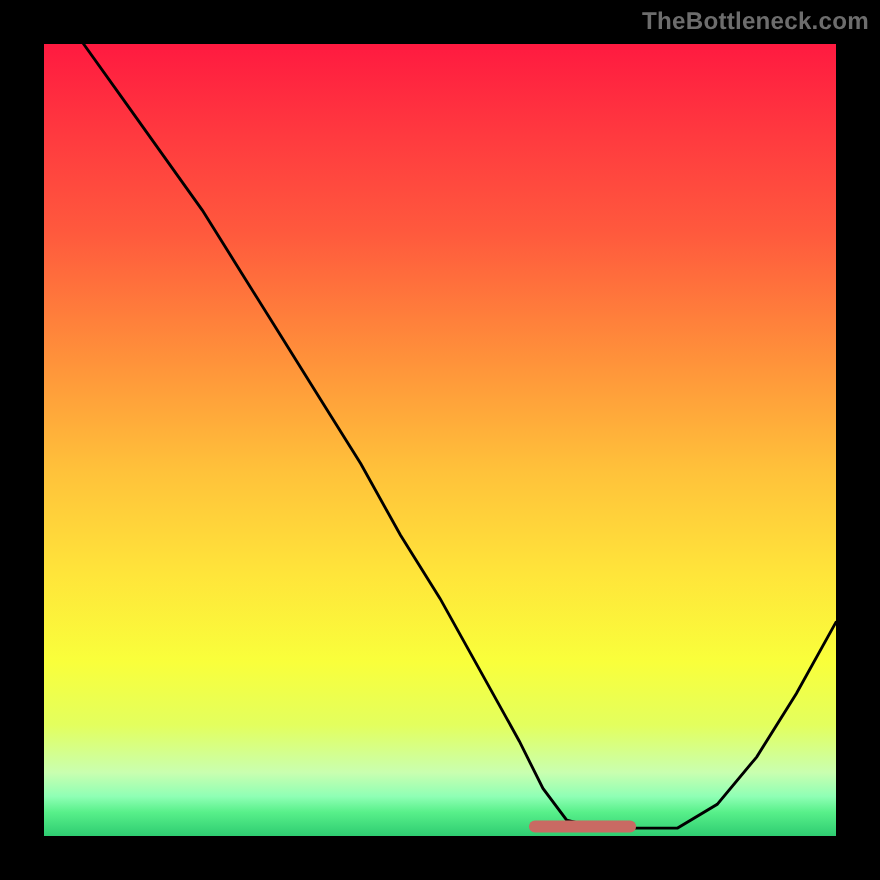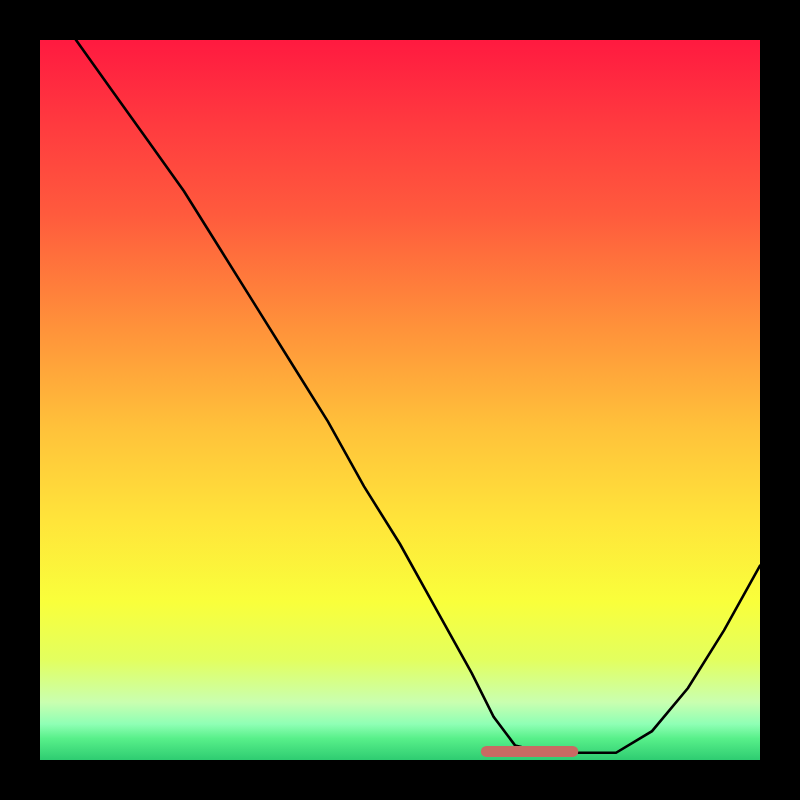--- a/index.html
+++ b/index.html
@@ -63,13 +63,14 @@
 <body>
 
 <div class="frame">
   <div class="plot"></div>
 
   <svg class="curve" viewBox="0 0 720 720" preserveAspectRatio="none">
     <path fill="none" stroke="#000" stroke-width="2.6" stroke-linecap="round" d="M36.0 0.0 L72.0 50.4 L108.0 100.8 L144.0 151.2 L180.0 208.8 L216.0 266.4 L252.0 324.0 L288.0 381.6 L324.0 446.4 L360.0 504.0 L396.0 568.8 L432.0 633.6 L453.6 676.8 L475.2 705.6 L504.0 712.8 L540.0 712.8 L576.0 712.8 L612.0 691.2 L648.0 648.0 L684.0 590.4 L720.0 525.6"></path>
     <path fill="none" stroke="#c96a63" stroke-width="11" stroke-linecap="round" d="M446.4 711.4 L532.8 711.4"></path>
   </svg>
 
+  <div class="watermark">TheBottleneck.com</div>
 </div>
 
 </body></html>

